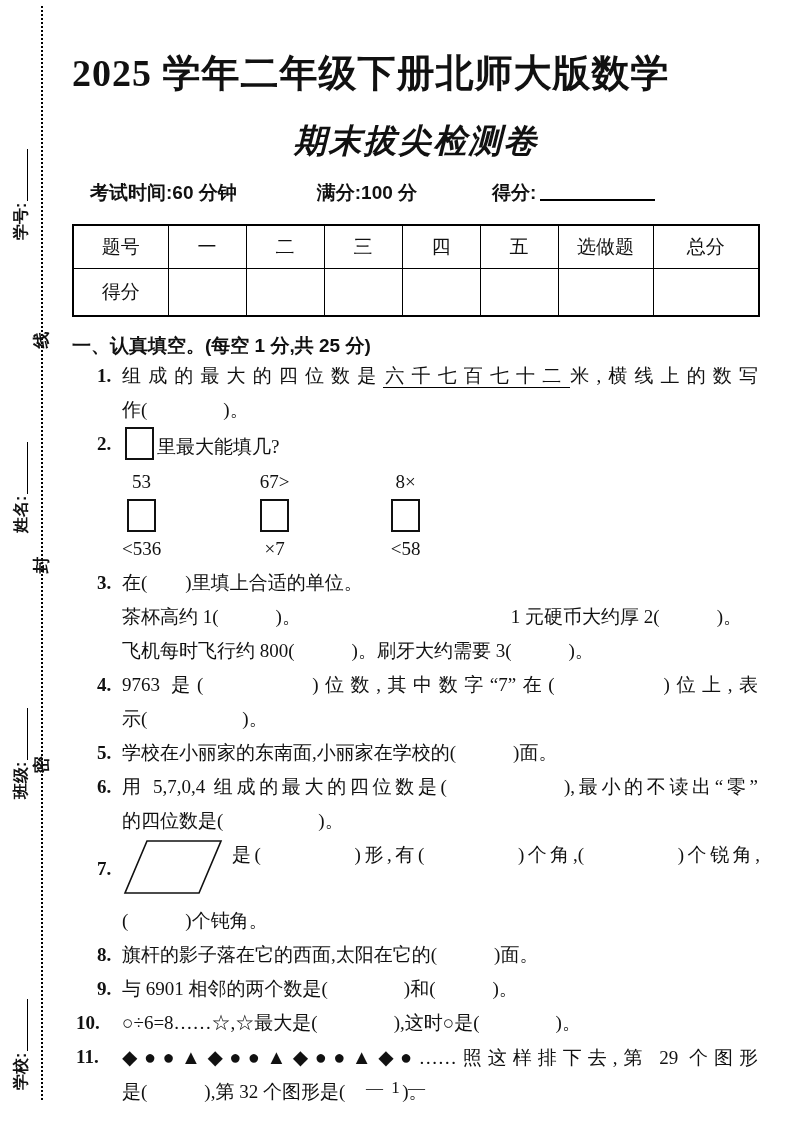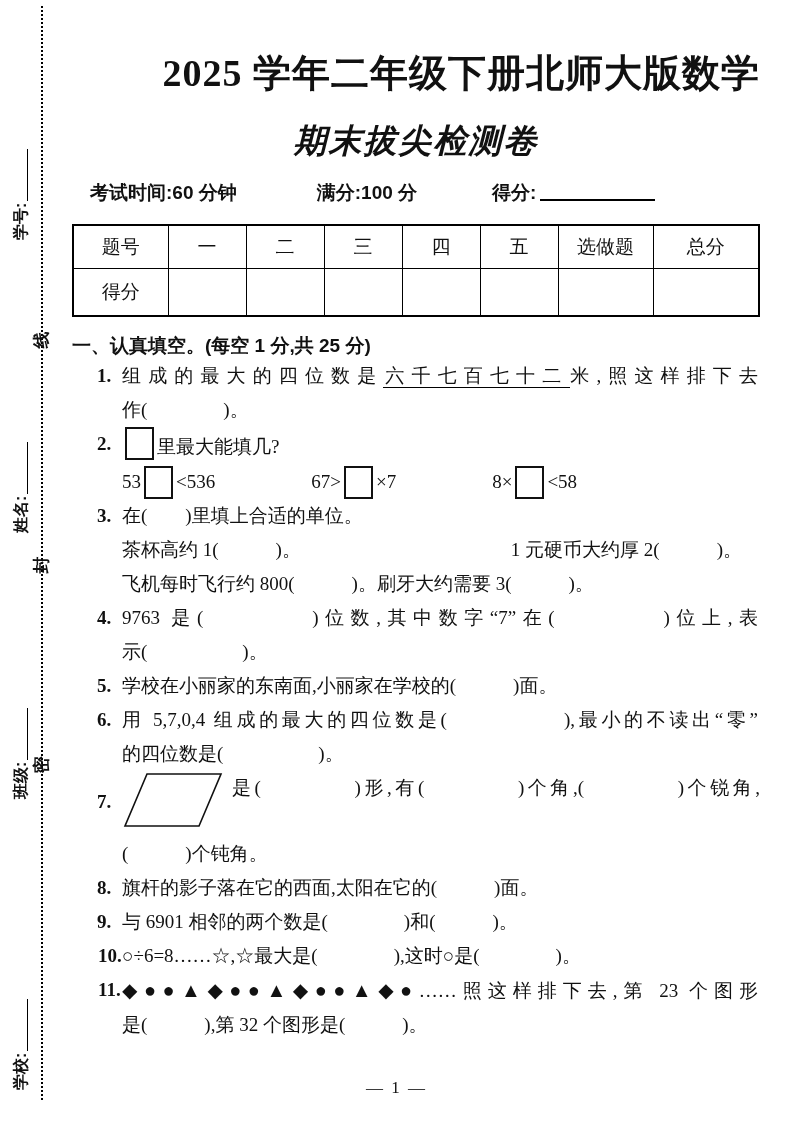--- a/index.html
+++ b/index.html
@@ -22,21 +22,21 @@
   }
   .blank-line{display:inline-block;width:52px;height:12px;border-bottom:1.5px solid #000;margin-left:2px;}
   .seal-char{
     position:absolute;left:31px;width:22px;height:22px;
     transform:rotate(-90deg);
     font-family:"Liberation Sans","DejaVu Sans",sans-serif;
     font-weight:bold;font-size:17px;text-align:center;line-height:22px;
   }
   
   .content{position:absolute;left:72px;top:0;width:688px;}
-  .title1{margin-top:48px;text-align:right;font-size:38px;font-weight:bold;letter-spacing:1px;}
+  .title1{margin-top:48px;text-align:left;font-size:38px;font-weight:bold;letter-spacing:1px;}
   .title2{margin-top:20px;text-align:center;font-size:33px;font-weight:bold;letter-spacing:2px;font-style:italic;}
   .info-row{
     display:flex;align-items:flex-end;margin-top:16px;
     font-family:"Liberation Sans","DejaVu Sans",sans-serif;
     font-weight:bold;font-size:19px;
   }
   .info-time{margin-left:18px;}
   .info-full{margin-left:80px;}
   .score-field{margin-left:75px;display:flex;align-items:center;}
   .score-line{display:inline-block;width:115px;height:14px;border-bottom:2px solid #000;margin-left:4px;}
@@ -50,30 +50,30 @@
   table.score-table tr.hdr th{height:42px;}
   table.score-table tr.scr td{height:46px;}
   .section-heading{
     margin-top:16px;
     font-family:"Liberation Sans","DejaVu Sans",sans-serif;
     font-weight:bold;font-size:19px;
   }
   
   .q{position:relative;padding-left:50px;font-size:19px;line-height:34px;}
   .q-num{position:absolute;left:25px;top:0;font-weight:bold;}
-  .q-num.two-digit{left:26px;}
+  .q-num.two-digit{left:4px;}
   .q-line{min-height:34px;}
   .fill{text-align:justify;text-align-last:justify;padding-right:2px;}
   .u{border-bottom:1.5px solid #000;padding:0 2px 1px 2px;}
   .sq-box{
     display:inline-block;width:25px;height:29px;border:2px solid #111;
     vertical-align:-7px;margin:0 3px;background:#fff;
   }
   .expr-row{display:flex;align-items:center;margin-top:1px;}
-  .expr{display:flex;align-items:center;}
+  .expr{display:flex;align-items:center;flex-direction:column;}
   .expr + .expr{margin-left:96px;}
   .split-line{display:flex;justify-content:space-between;padding-right:18px;}
   .q7-line1{display:flex;}
   .pgram{flex:none;margin-right:8px;}
   .pgram polygon{fill:none;stroke:#111;stroke-width:1.6;}
   .q7-text{flex:1;text-align:justify;text-align-last:justify;}
   .shape-run{font-size:20px;letter-spacing:0.5px;}
   .footer{
     position:absolute;top:1078px;left:0;width:793px;text-align:center;
     font-size:17px;letter-spacing:2px;
@@ -154,21 +154,21 @@
         <td></td>
       </tr>
     </tbody>
       </table>
 
     <div class="section-heading">一、认真填空。(每空 1 分,共 25 分)</div>
 
     <div class="q">
       <span class="q-num">1.</span>
       <div class="q-line fill">
-        <span>组成的最大的四位数是</span><span class="u">六千七百七十二</span><span>米,照这样排下去</span>
+        <span>组成的最大的四位数是</span><span class="u">六千七百七十二</span><span>米,横线上的数写</span>
       </div>
       <div class="q-line">作(　　　　)。</div>
     </div>
 
     <div class="q">
       <span class="q-num">2.</span>
       <div class="q-line">
         <span class="sq-box"></span><span>里最大能填几?</span>
       </div>
       <div class="q-line expr-row">
@@ -239,21 +239,21 @@
     </div>
 
     <div class="q">
       <span class="q-num two-digit">10.</span>
       <div class="q-line">○÷6=8……☆,☆最大是(　　　　),这时○是(　　　　)。</div>
     </div>
 
     <div class="q">
       <span class="q-num two-digit">11.</span>
       <div class="q-line fill">
-        <span class="shape-run">◆●●▲◆●●▲◆●●▲◆●</span><span>……照这样排下去,第 23 个图形</span>
+        <span class="shape-run">◆●●▲◆●●▲◆●●▲◆●</span><span>……照这样排下去,第 29 个图形</span>
       </div>
       <div class="q-line">是(　　　),第 32 个图形是(　　　)。</div>
     </div>
 
   </div>
 
   <div class="footer">— 1 —</div>
 
 </div>
 

